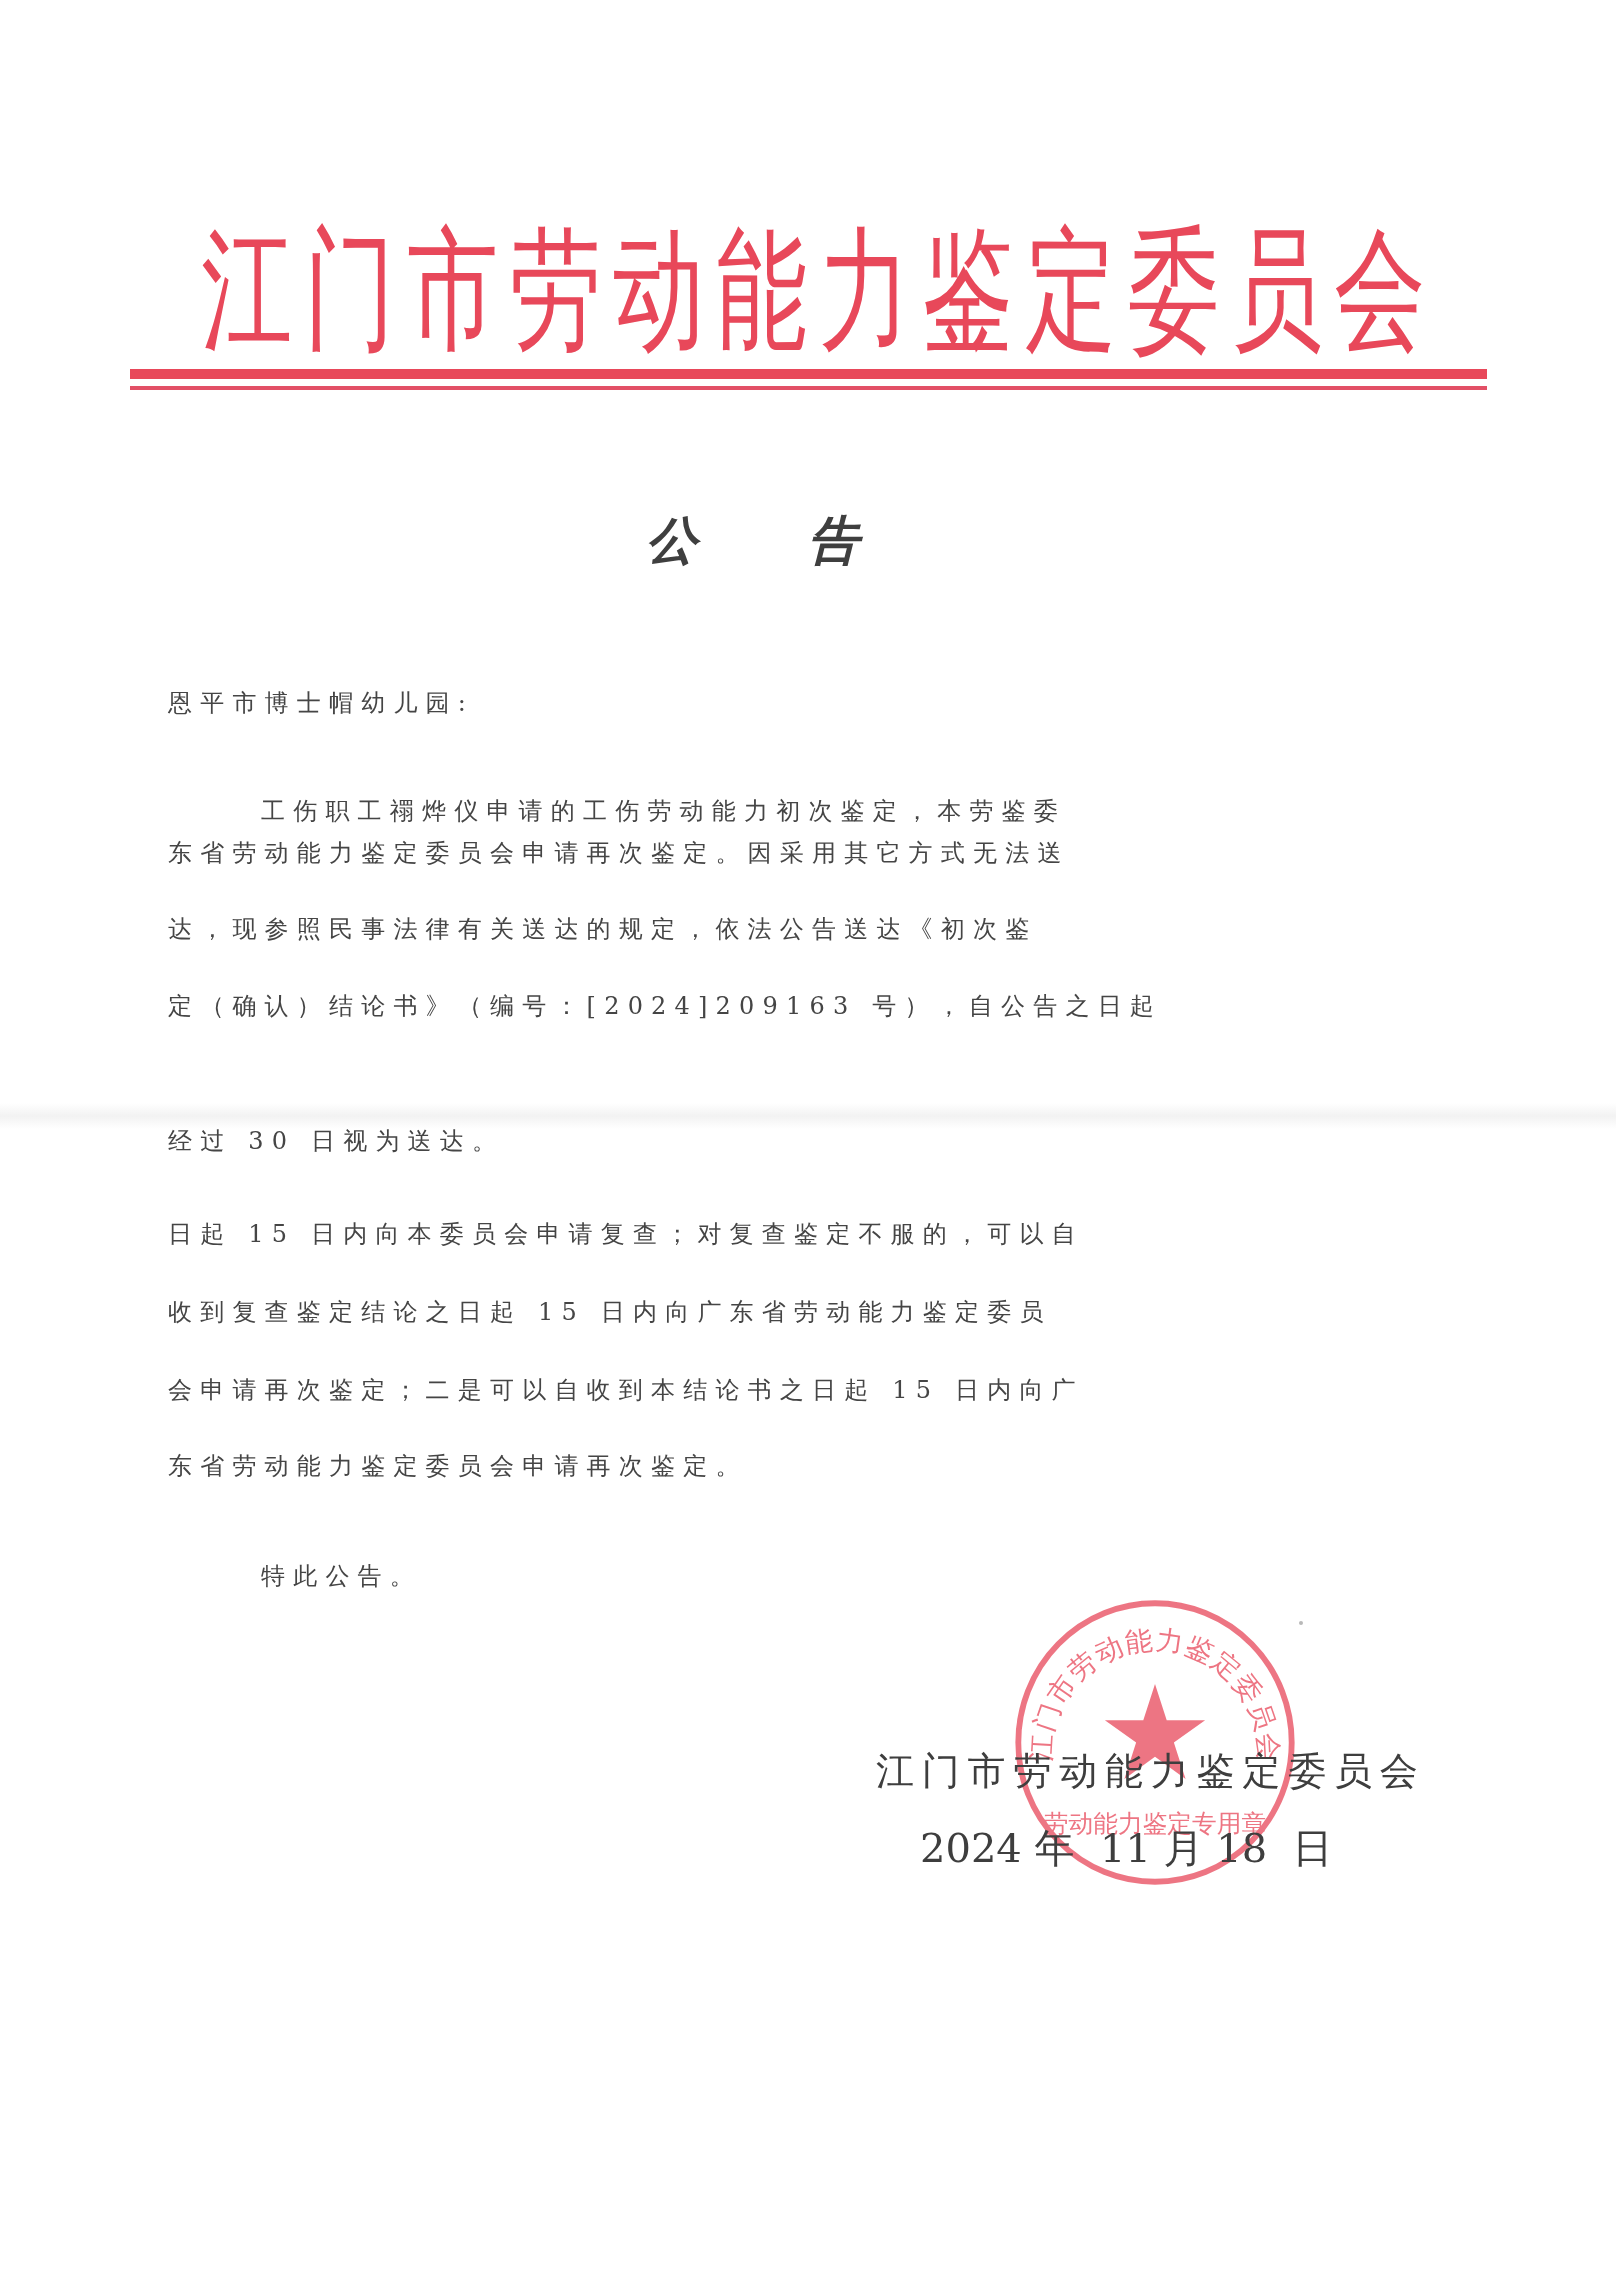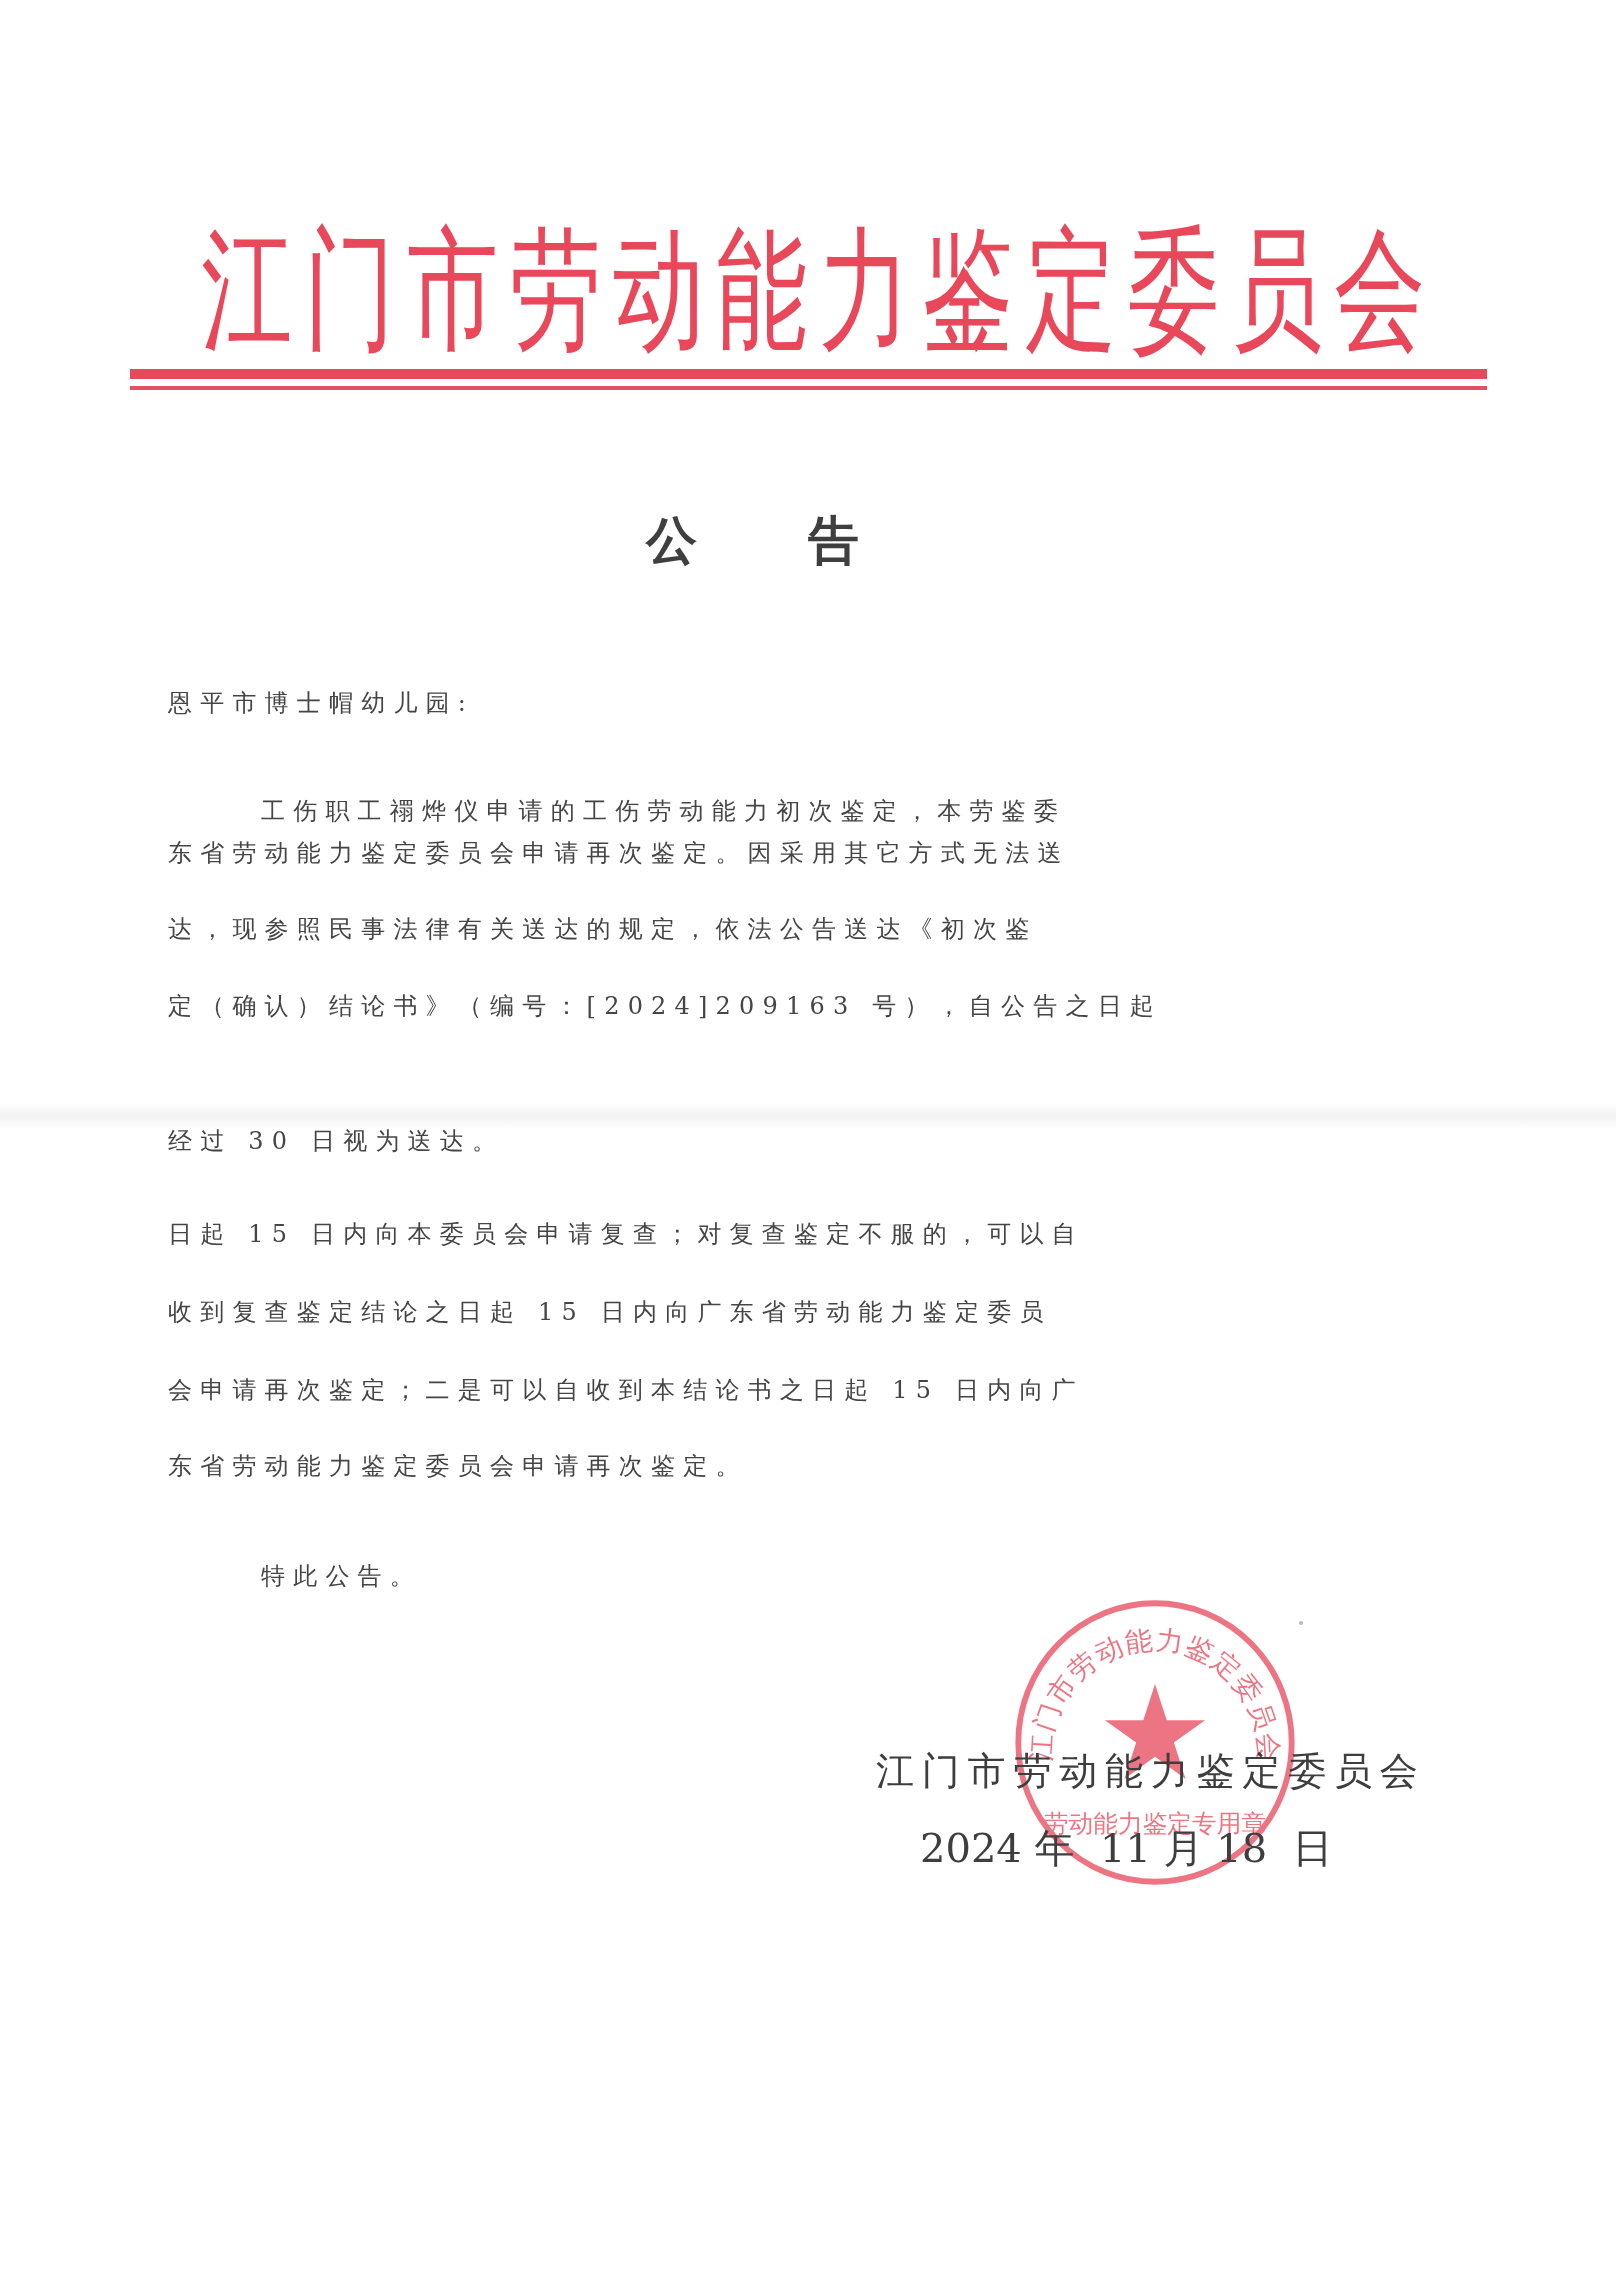--- a/index.html
+++ b/index.html
@@ -11,21 +11,21 @@
   .masthead { position:absolute; left:192px; top:215px; width:1234px; height:150px;
               display:flex; justify-content:space-between; align-items:center; }
   .masthead span { display:inline-block; width:103px; text-align:center;
                    font-family:"DejaVu Sans","Liberation Sans",sans-serif;
                    font-size:111px; line-height:150px; color:#e8485a;
                    transform:scaleX(0.82) scaleY(1.2); transform-origin:center; }
   .rule-thick { position:absolute; left:130px; width:1357px; top:369px; height:9.8px; background:#e8485a; }
   .rule-thin  { position:absolute; left:130px; width:1357px; top:386px; height:3.9px; background:#e25066; }
   .notice-title { position:absolute; left:0; width:1616px; top:515px; height:52px;
                   text-align:center; font-family:"DejaVu Sans","Liberation Sans",sans-serif;
-                  font-size:51px; font-weight:bold; line-height:52px; color:#3f3f3f; letter-spacing:111px; box-sizing:border-box; }
+                  font-size:51px; font-weight:bold; line-height:52px; color:#3f3f3f; letter-spacing:111px; box-sizing:border-box;font-style:italic; }
   .line { position:absolute; left:168px; width:1251px; height:42px; line-height:42px;
           font-size:24px; letter-spacing:8.2px; white-space:nowrap; color:#454545; }
   .indent { left:261px; }
   .signature { position:absolute; left:876px; width:554px; height:42px; line-height:42px;
                font-size:38px; letter-spacing:7.8px; white-space:nowrap; color:#3e3e3e; z-index:3; }
   .date { position:absolute; left:920px; height:42px; line-height:42px;
           font-size:40px; white-space:pre; color:#3e3e3e; z-index:3; }
   .stamp { position:absolute; left:1013px; top:1598px; width:284px; height:289px; z-index:2; opacity:0.75; }
   .speck { position:absolute; width:3.9px; height:3.9px; border-radius:2px; background:#b9b9b9; }
 </style>

